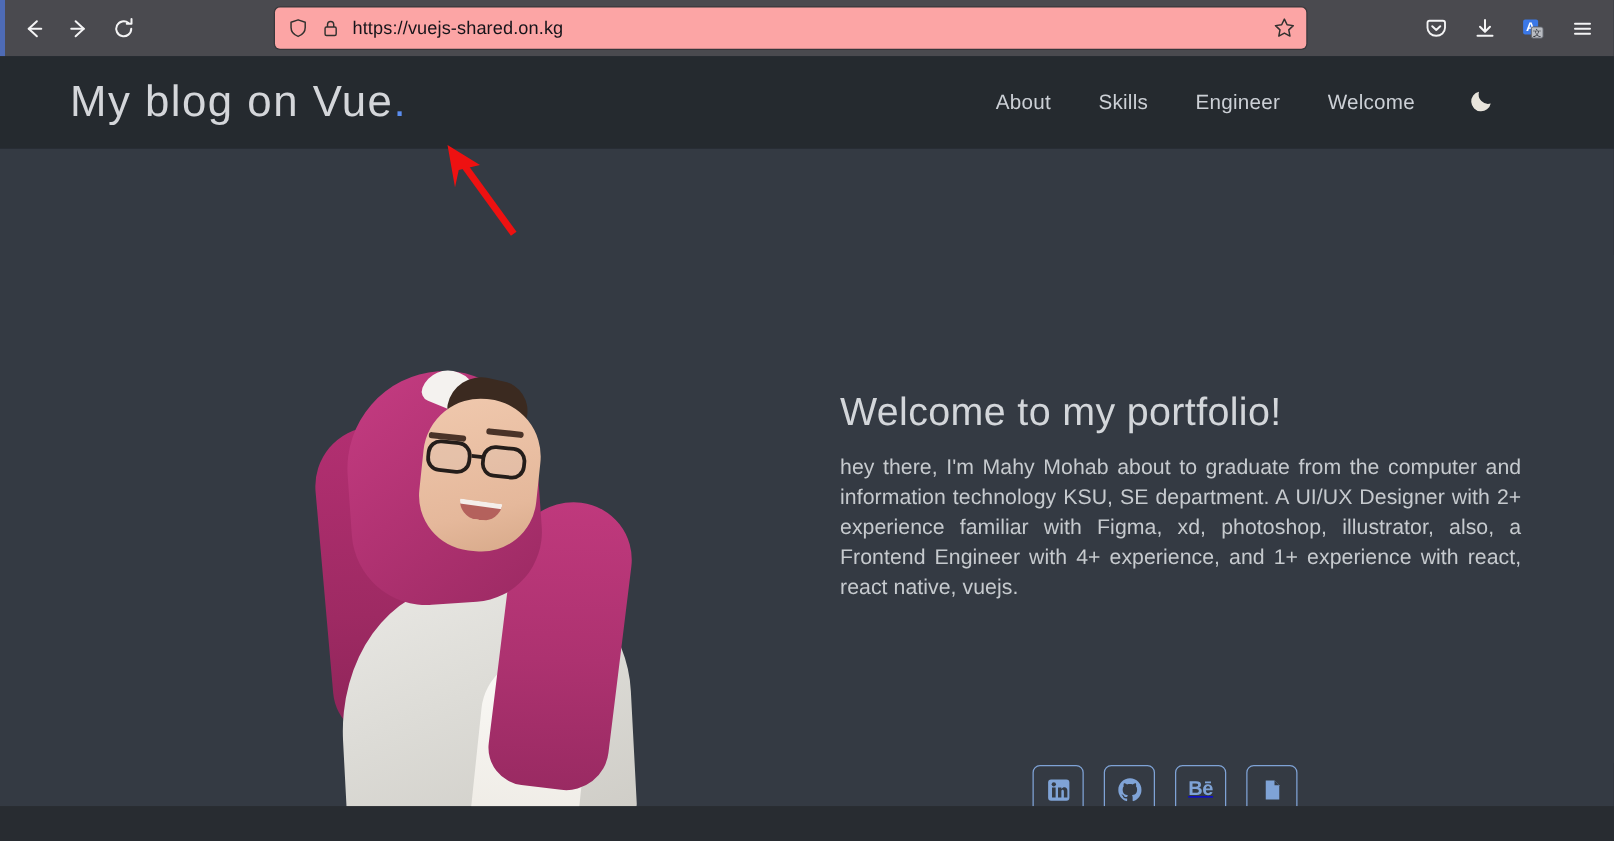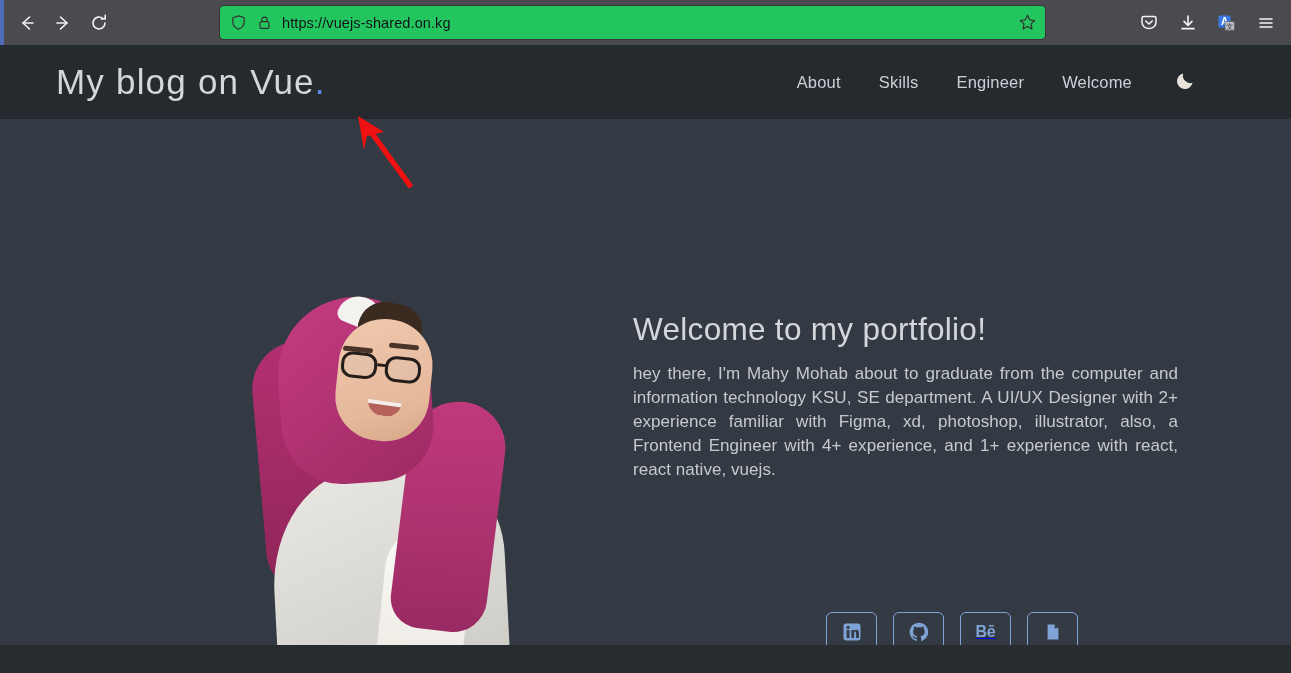--- a/index.html
+++ b/index.html
@@ -22,21 +22,21 @@
   .chrome-btn {
     width: 34px; height: 34px;
     display: flex; align-items: center; justify-content: center;
     border-radius: 4px; cursor: default;
   }
   .chrome-btn svg { display: block; }
 
   #url-bar {
     position: absolute; left: 216px; top: 6px;
     width: 825px; height: 33px;
-    background: #22c55e;
+    background: #fca5a5;
     border-radius: 4px;
     display: flex; align-items: center;
     padding: 0 8px 0 10px;
     box-shadow: 0 0 0 1px rgba(0,0,0,0.25);
   }
   #url-text {
     flex: 1;
     font-size: 14.5px;
     color: #15141a;
     margin-left: 10px;
@@ -193,21 +193,21 @@
     position: absolute; left: 112px; top: 112px;
     width: 34px; height: 15px;
     background: #b4615c;
     border-radius: 0 0 20px 20px;
     border-top: 4px solid #f4eeea;
     transform: rotate(8deg);
   }
 
   
   #hero-copy {
-    position: absolute; left: 633px; top: 192px;
+    position: absolute; left: 672px; top: 192px;
     width: 545px;
   }
   #hero-title {
     font-size: 31.5px;
     font-weight: 400;
     color: #d3d6da;
     letter-spacing: 0.3px;
     margin-bottom: 14px;
     white-space: nowrap;
   }
@@ -217,21 +217,21 @@
     color: #c6cace;
     text-align: justify;
     letter-spacing: 0.05px;
   }
 
   #social-links {
     position: absolute; left: 826px; top: 493px;
     display: flex; gap: 16px;
   }
   .social-btn {
-    width: 51px; height: 40px;
+    width: 41px; height: 40px;
     border: 1px solid #7fa3d6;
     border-radius: 6px;
     display: flex; align-items: center; justify-content: center;
     background: transparent;
     cursor: pointer;
   }
   .social-btn .bh-text {
     font-size: 16px; font-weight: bold;
     color: #7fa3d6; letter-spacing: -0.3px;
   }

